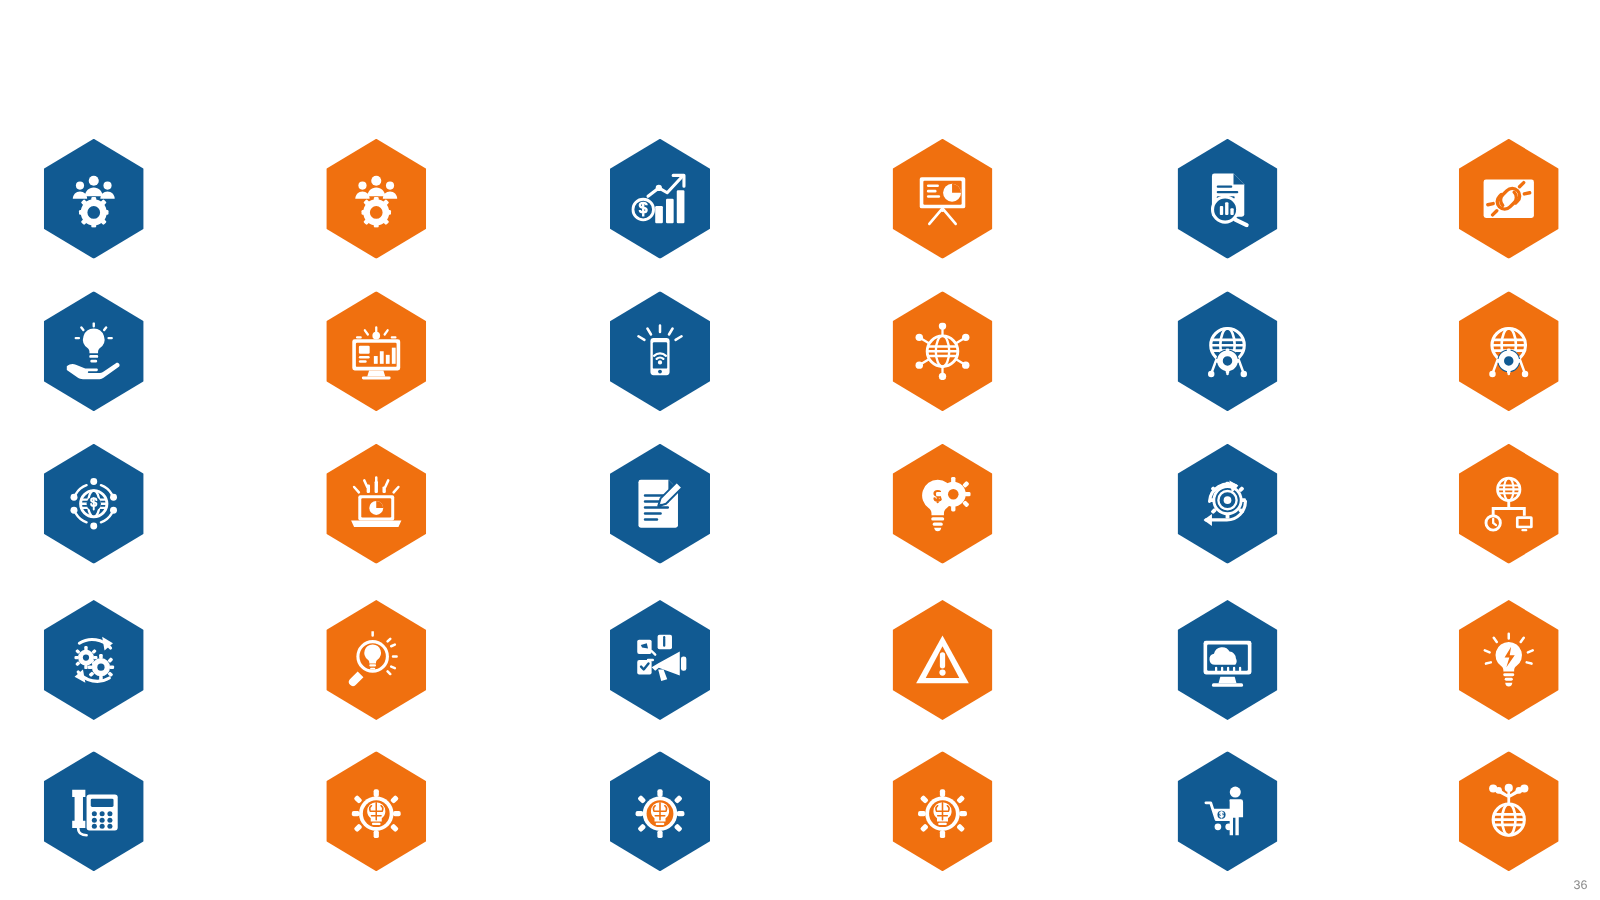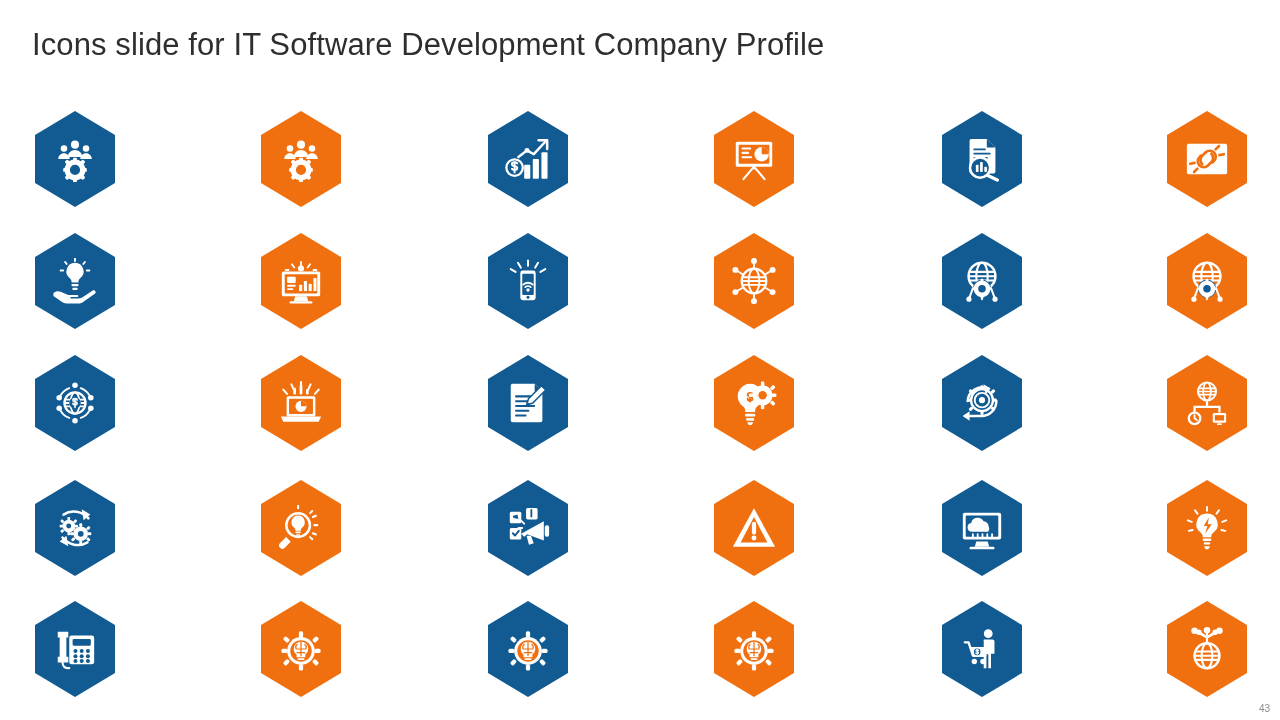--- a/index.html
+++ b/index.html
@@ -73,21 +73,20 @@
     bottom: 6px;
     font-size: 10px;
     color: #8a8a8a;
   }
 </style>
 </head>
 <body>
 
 <div class="slide">
 
-  <div class="slide-title">Icons slide for IT Software Development Company Profile</div>
 
   <div class="icon-grid">
       <div class="hex-cell" style="left: 75px; top: 53px;">
         <div class="hex blue"></div>
         <svg class="glyph" viewBox="0 0 48 48">
           <use xlink:href="#g-team-gear" href="#g-team-gear"></use>
         </svg>
       </div>
       <div class="hex-cell" style="left: 301px; top: 53px;">
         <div class="hex orange"></div>
@@ -258,21 +257,21 @@
         </svg>
       </div>
       <div class="hex-cell" style="left: 1207px; top: 543px;">
         <div class="hex orange"></div>
         <svg class="glyph" viewBox="0 0 48 48">
           <use xlink:href="#g-globe-connections" href="#g-globe-connections"></use>
         </svg>
       </div>
     </div>
 
-  <div class="page-number">43</div>
+  <div class="page-number">36</div>
 </div>
 
 <svg width="0" height="0" style="position:absolute" aria-hidden="true">
 <defs>
 
 <g id="g-team-gear">
   <circle cx="24" cy="9" r="4.2"></circle>
   <path d="M16.5 22c0-4.1 3.4-7.4 7.5-7.4s7.5 3.3 7.5 7.4z"></path>
   <circle cx="12.5" cy="13" r="3.4"></circle>
   <path d="M6.5 24c0-3.3 2.7-6 6-6s6 2.7 6 6z"></path>

